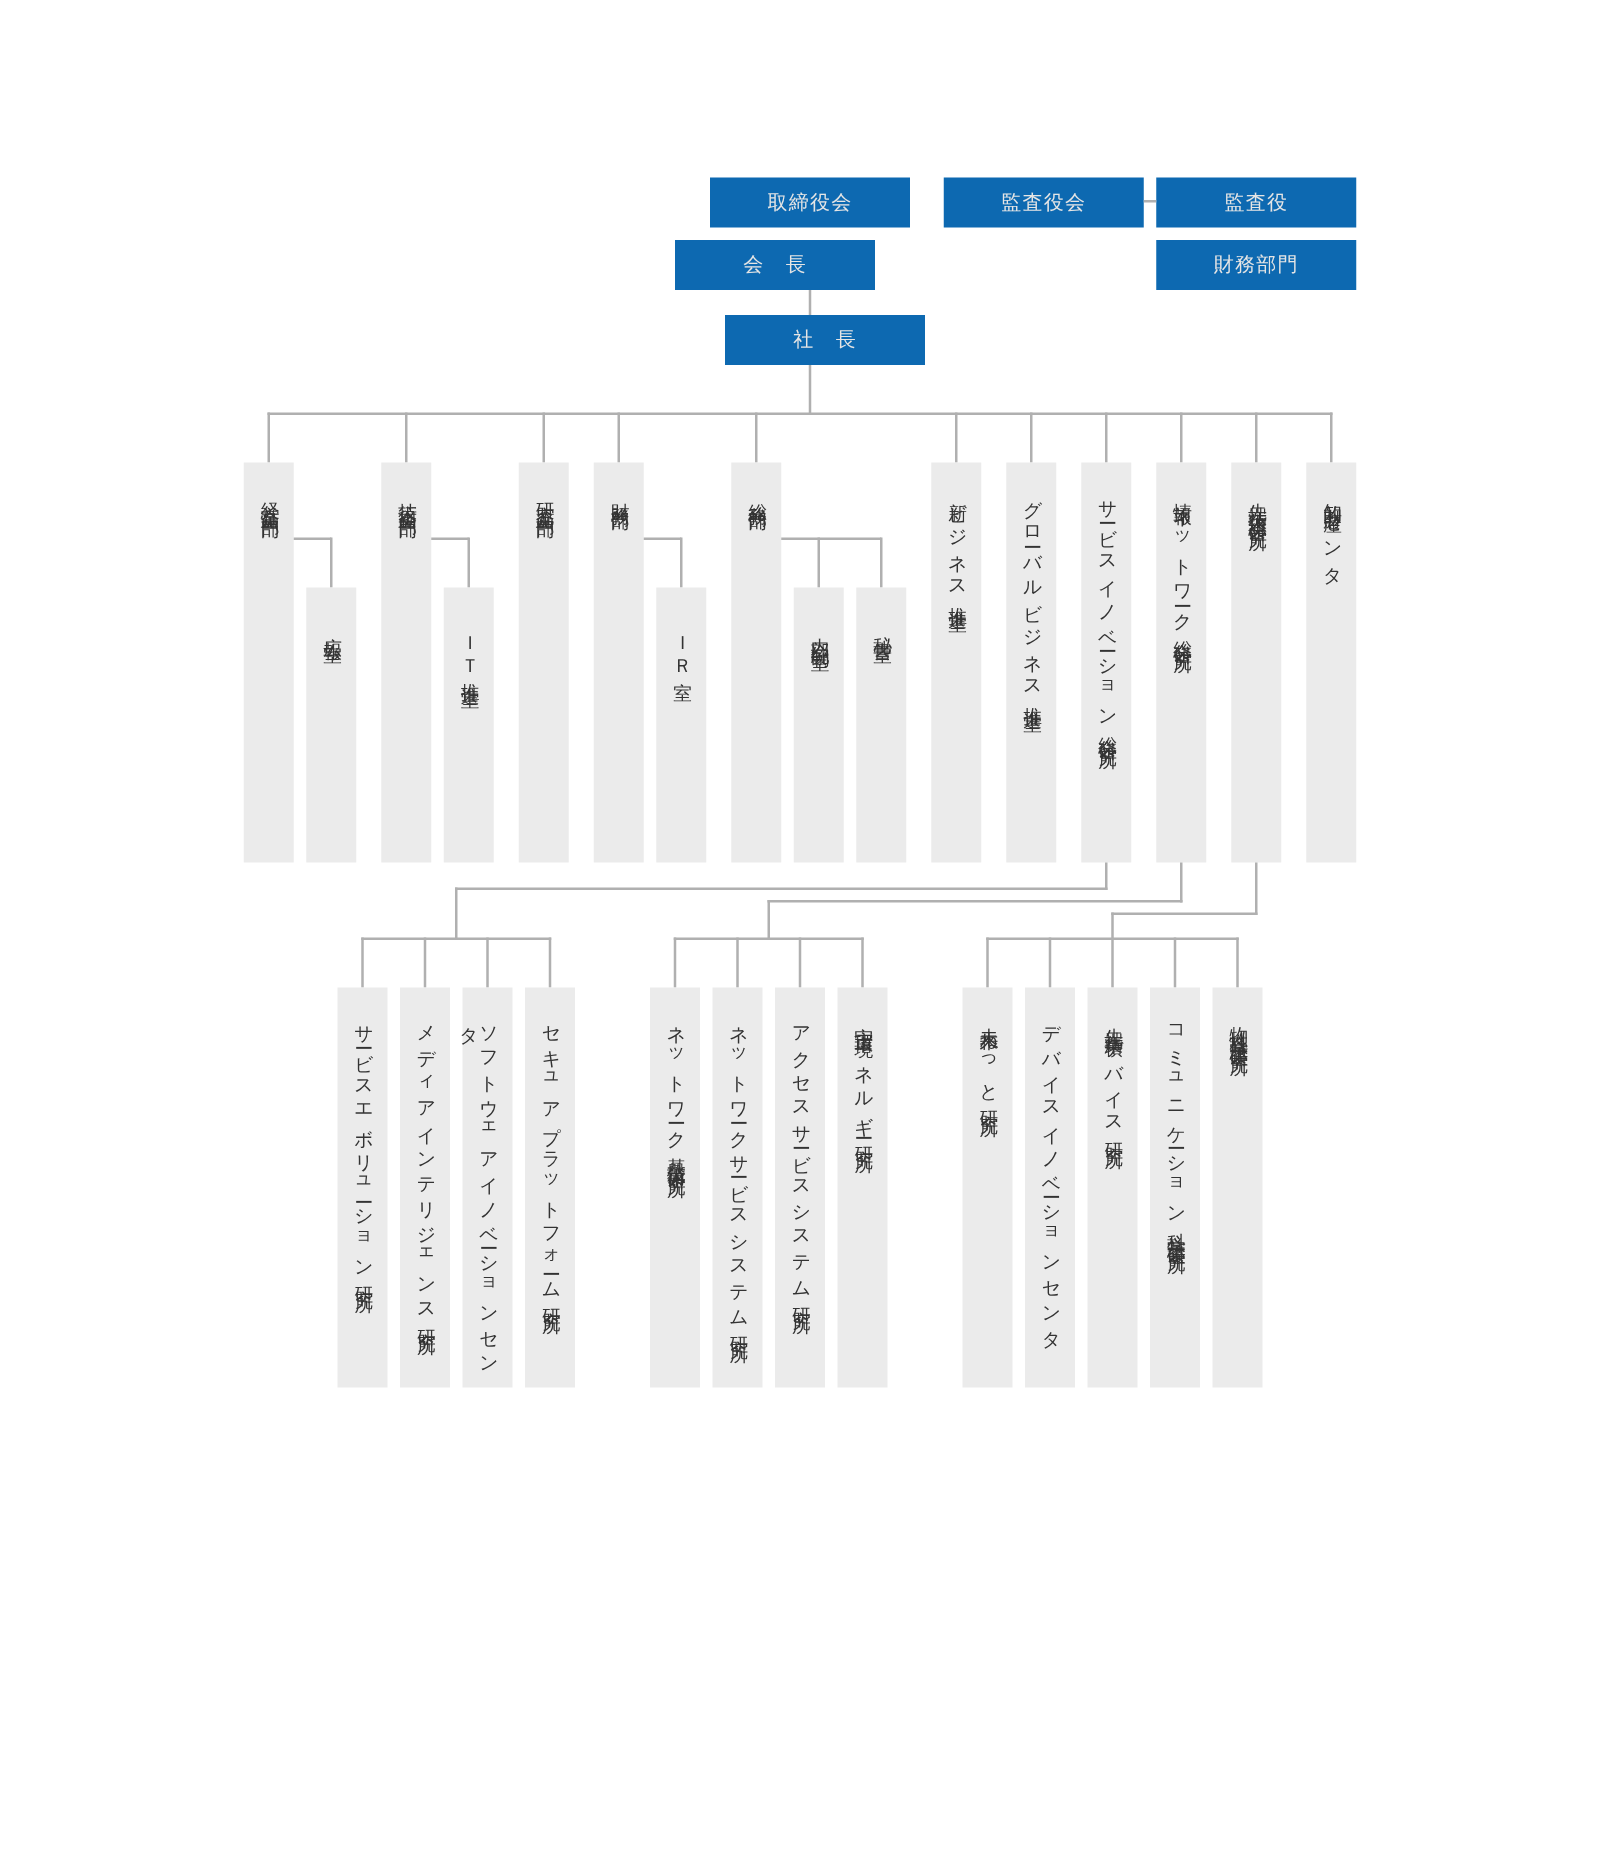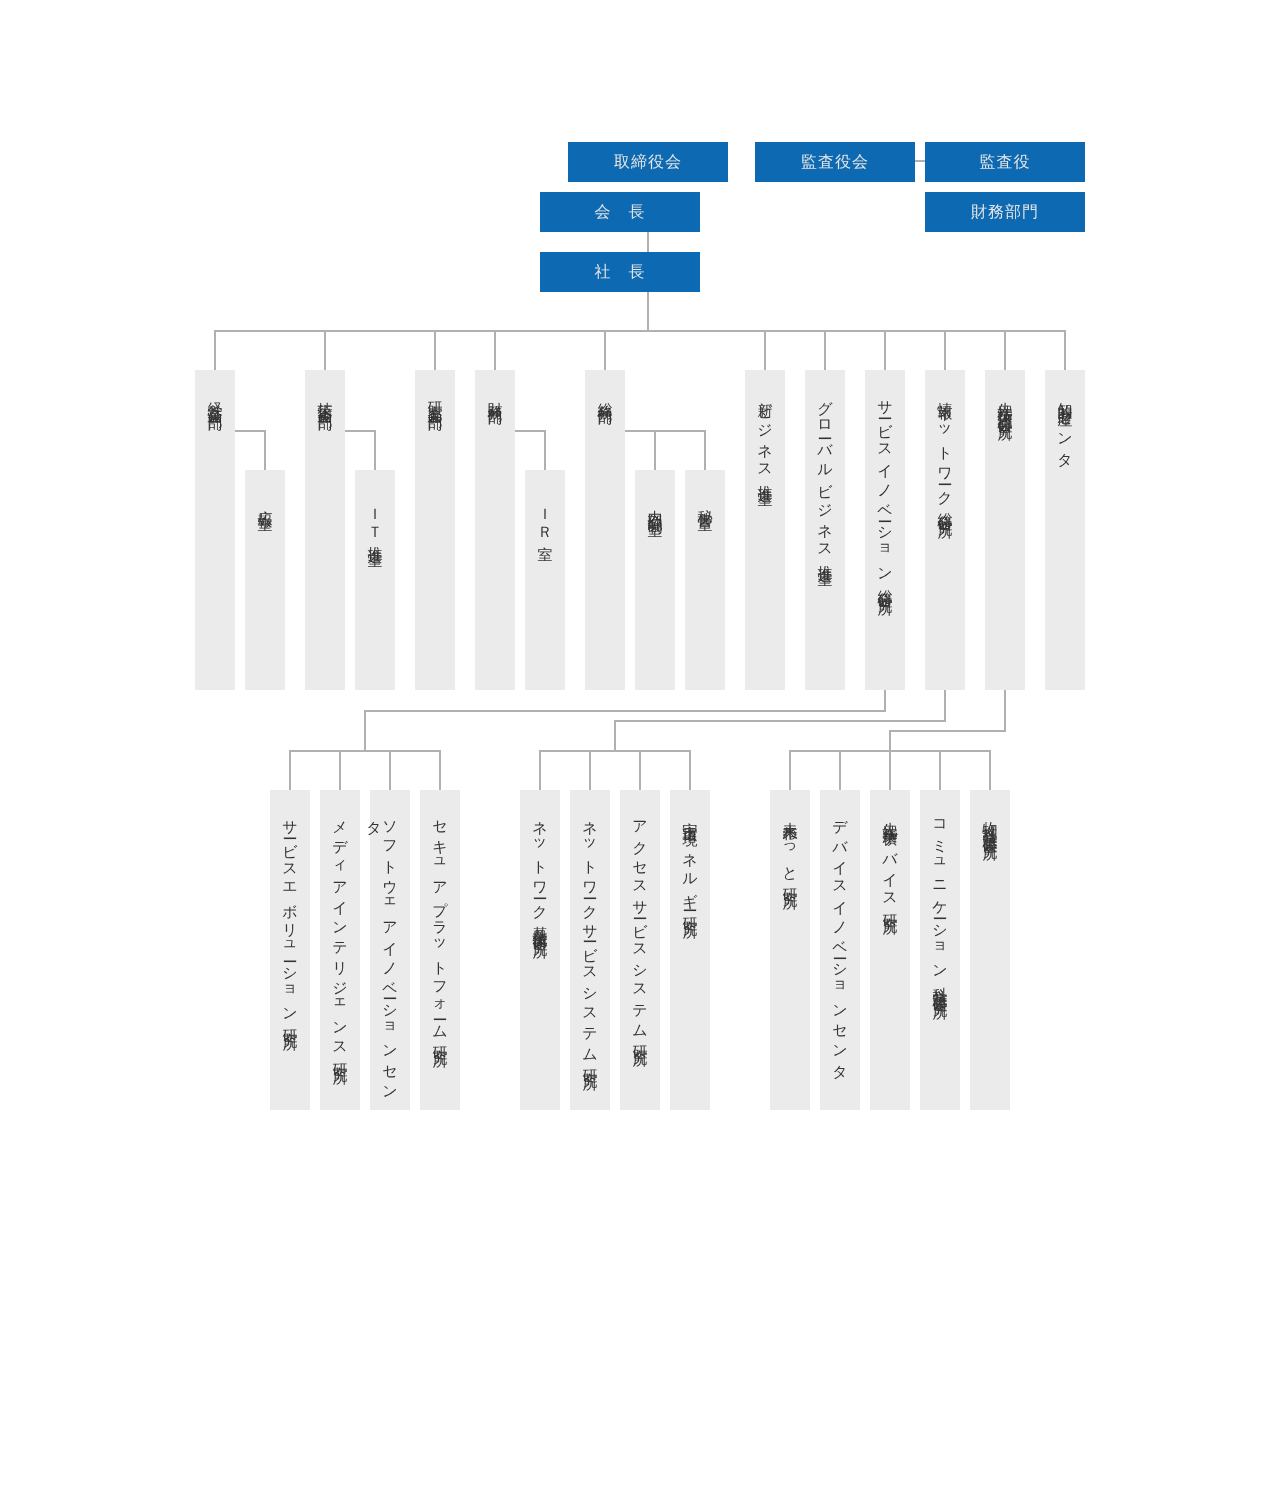--- a/index.html
+++ b/index.html
@@ -27,21 +27,21 @@
   .ln.v{width:2px;}
   .ln.h{height:2px;}
 </style>
 </head>
 <body>
 
 <div class="canvas">
 
   <div class="bx" style="left:568px;top:142px">取締役会</div>
   <div class="bx" style="left:540px;top:192px">会　長</div>
-  <div class="bx" style="left:540px;top:252px">社　長</div>
+  <div class="bx" style="left:580px;top:252px">社　長</div>
   <div class="bx" style="left:755px;top:142px">監査役会</div>
   <div class="bx" style="left:925px;top:142px">監査役</div>
   <div class="bx" style="left:925px;top:192px">財務部門</div>
 
   <div class="ln v" style="left:647px;top:232px;height:20px"></div>
   <div class="ln v" style="left:647px;top:292px;height:40px"></div>
   <div class="ln h" style="left:915px;top:160px;width:10px"></div>
 
   <div class="ln h" style="left:214px;top:330px;width:852px"></div>
   <div class="ln v" style="left:214px;top:330px;height:40px"></div>

